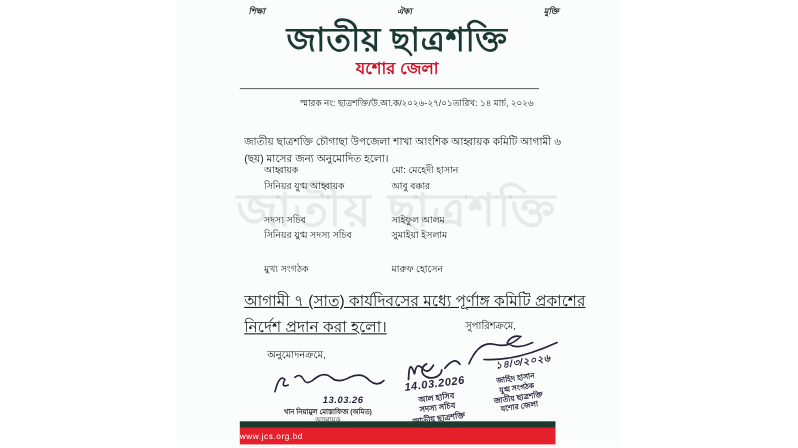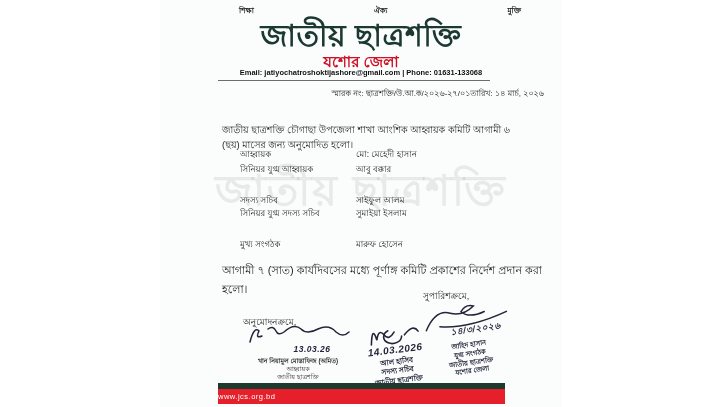--- a/index.html
+++ b/index.html
@@ -6,73 +6,73 @@
   body{
     width:725px;height:407px;background:#ffffff;overflow:hidden;
     font-family:"Liberation Sans","DejaVu Sans",sans-serif;
     -webkit-font-smoothing:antialiased;
   }
   .document{
     position:absolute;left:160px;top:0;width:402px;height:407px;
     background:#fbfcfc;
   }
   .mottos{
-    position:absolute;top:5px;left:17px;width:100%;
+    position:absolute;top:5px;left:4px;width:100%;
     display:flex;justify-content:space-between;
     padding:0 58px 0 62px;box-sizing:border-box;
-    font-size:7.5px;font-weight:bold;color:#20241f;
+    font-size:7.5px;font-weight:bold;color:#20241f;font-style:italic;
   }
   .org-title{
     position:absolute;top:12px;left:0;width:100%;text-align:center;
     font-size:30px;font-weight:bold;color:#1b3831;letter-spacing:.5px;
   }
   .district{
     position:absolute;top:50px;left:0;width:100%;text-align:center;
     font-size:15px;font-weight:bold;color:#cf1126;
   }
   .contact{
     position:absolute;top:68px;left:0;width:100%;text-align:center;
     font-size:7.5px;font-weight:bold;color:#101010;
   }
   .rule{
     position:absolute;top:80px;left:58px;width:272px;height:0;
     border-top:1.5px solid #6a6f6d;
   }
   .memo-row{
     position:absolute;top:87px;left:18px;right:18px;
-    display:flex;justify-content:flex-end;
+    display:flex;justify-content:center;
     font-size:8px;color:#242424;margin-left:36px;
   }
   .intro{
     position:absolute;top:106px;left:62px;width:308px;
     font-size:9.5px;line-height:1.6;color:#1e1e1e;margin-top:16px;
   }
   .watermark{
     position:absolute;top:158px;left:0;width:100%;text-align:center;
     font-size:42px;font-weight:bold;color:rgba(27,56,49,0.09);
     letter-spacing:2px;pointer-events:none;white-space:nowrap;
   }
   .committee-row{position:absolute;left:0;width:100%;font-size:8.5px;color:#1c1c1c;}
   .committee-row .pos{position:absolute;left:80px;white-space:nowrap;}
   .committee-row .nm{position:absolute;left:196px;white-space:nowrap;}
   .directive{
     position:absolute;top:262px;left:62px;width:330px;
-    font-size:11px;color:#1e1e1e;
+    font-size:14px;color:#1e1e1e;text-decoration:underline;
   }
   .recommend{
     position:absolute;top:289px;left:263px;font-size:9px;color:#1c1c1c;
   }
   .approve{
     position:absolute;top:315px;left:83px;font-size:9px;color:#1c1c1c;
   }
   .sig{position:absolute;text-align:center;color:#23253a;}
   .sig svg{display:block;margin:0 auto;}
   .sig .sdate{font-style:italic;font-weight:bold;letter-spacing:.5px;}
   .sig .sline{line-height:1.3;white-space:nowrap;}
-  .sig1{left:78px;top:322px;width:120px;}
+  .sig1{left:78px;top:336px;width:120px;}
   .sig1 .sdate{font-size:8.5px;margin:-4px 0 3px 28px;}
   .sig1 .sline{font-size:6.3px;color:#2a2a2a;}
   .sig2{left:186px;top:318px;width:100px;transform:rotate(-7deg);}
   .sig2 .sdate{font-size:10px;margin:-2px 0 2px 0;}
   .sig2 .sline{font-size:7.3px;font-weight:bold;}
   .sig3{left:258px;top:303px;width:100px;transform:rotate(-8deg);}
   .sig3 .sdate{font-size:9px;margin:-6px 0 3px 18px;}
   .sig3 .sline{font-size:6.8px;font-weight:bold;}
   .footer-green{
     position:absolute;top:383px;left:58px;width:287px;height:6px;background:#1d3a2e;
@@ -89,21 +89,20 @@
 <div class="document">
 
   <div class="mottos">
     <span>শিক্ষা</span>
     <span>ঐক্য</span>
     <span>মুক্তি</span>
   </div>
 
   <div class="org-title">জাতীয় ছাত্রশক্তি</div>
   <div class="district">যশোর জেলা</div>
-  <div class="contact">Email: jatiyochatroshoktijashore@gmail.com | Phone: 01631-133068</div>
   <div class="rule"></div>
 
   <div class="memo-row">
     <span>স্মারক নং: ছাত্রশক্তি/উ.আ.ক/২০২৬-২৭/০১</span>
     <span>তারিখ: ১৪ মার্চ, ২০২৬</span>
   </div>
 
   <div class="intro">জাতীয় ছাত্রশক্তি চৌগাছা উপজেলা শাখা আংশিক আহ্বায়ক কমিটি আগামী ৬ (ছয়) মাসের জন্য অনুমোদিত হলো।</div>
 
   <div class="watermark">জাতীয় ছাত্রশক্তি</div>

